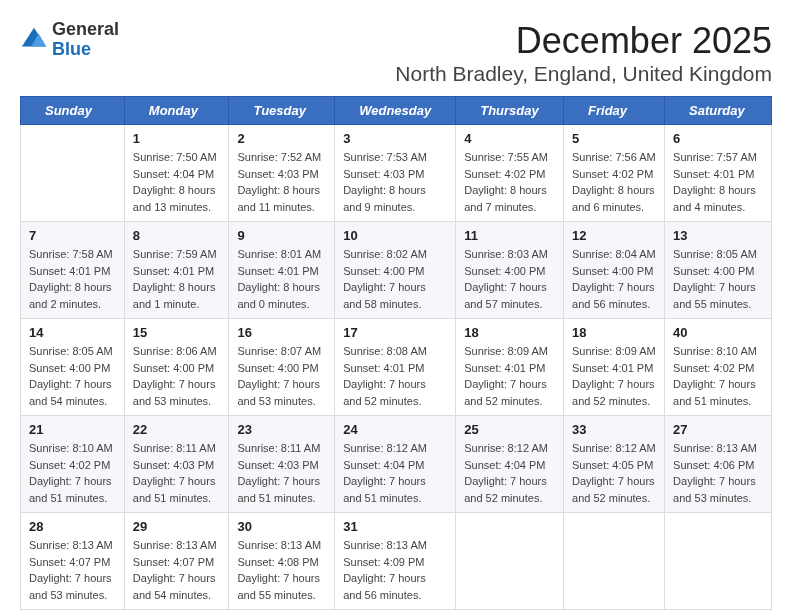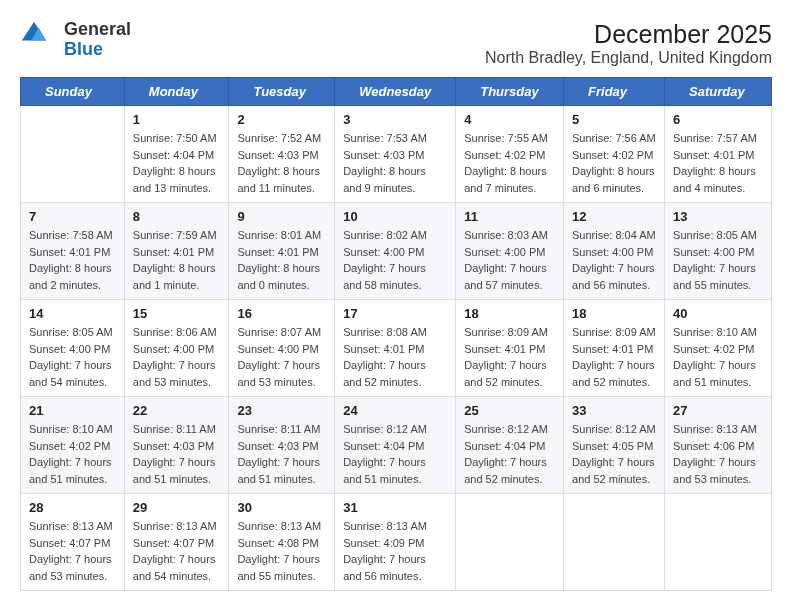--- a/index.html
+++ b/index.html
@@ -11,43 +11,44 @@
       padding: 20px;
     }
     .header {
       display: flex;
       justify-content: space-between;
       align-items: flex-start;
       margin-bottom: 10px;
     }
     .logo {
       display: flex;
-      gap: 16px;
+      align-items: center;
+      gap: 4px;
     }
     .logo-text {
       font-size: 18px;
       font-weight: bold;
       line-height: 1.1;
     }
     .logo-general { color: #333; }
     .logo-blue { color: #1a6fba; }
     .logo-icon {
       width: 28px;
       height: 28px;
     }
     .title-block {
       text-align: right;
     }
     .month-title {
-      font-size: 25px;
+      font-size: 36px;
       font-weight: normal;
       color: #222;
     }
     .location-title {
-      font-size: 16px;
+      font-size: 21px;
       color: #444;
     }
     .calendar {
       width: 100%;
       border-collapse: collapse;
       border: 1px solid #ccc;
     }
     .calendar th {
       background: #3a6ebf;
       color: #fff;

